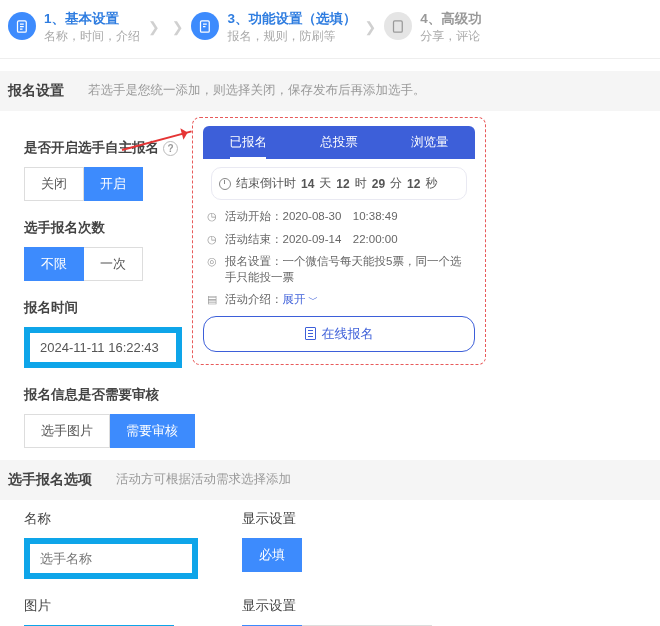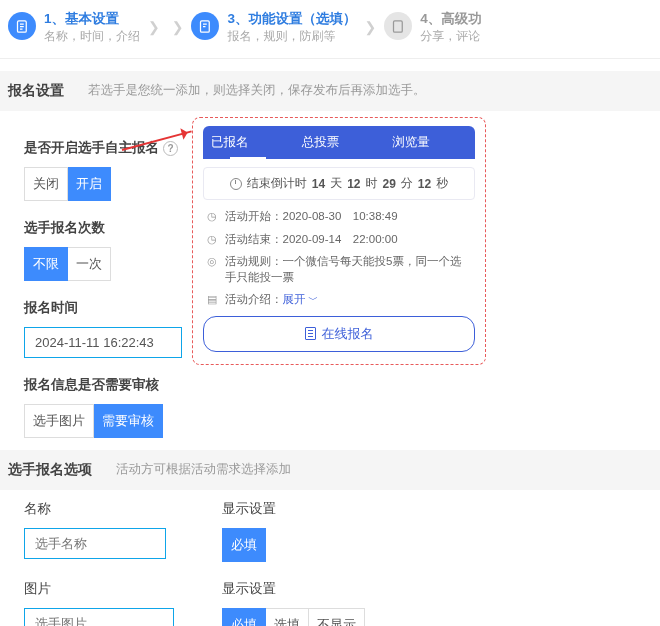--- a/index.html
+++ b/index.html
@@ -18,34 +18,34 @@
 .step-arrow{color:#d0d0d0;align-self:center;margin:0 4px;font-size:14px}
 .section{margin-top:12px}
 .sec-head{background:#f5f5f5;padding:11px 8px;display:flex;gap:24px}
 .sec-title{font-weight:600;color:#444;font-size:14px}
 .sec-hint{font-size:12.5px;color:#999}
 .body{padding:10px 24px 0;position:relative}
 .field{margin:18px 0 10px}
 .flabel{font-weight:600;color:#444;font-size:13.5px;margin-bottom:10px;display:flex;align-items:center;gap:4px}
 .qmark{width:15px;height:15px;border:1px solid #bbb;border-radius:50%;font-size:10px;color:#999;display:inline-flex;align-items:center;justify-content:center}
 .bgroup{display:flex}
-.btn{border:1px solid #ddd;background:#fff;padding:7px 8px;font-size:13px;color:#555;cursor:pointer}
+.btn{border:1px solid #ddd;background:#fff;padding:7px 16px;font-size:13px;color:#555;cursor:pointer}
 .btn.sel{background:#3d8bfd;color:#fff;border-color:#3d8bfd}
 .btn+ .btn{border-left:none}
-.input{border:1px solid #0ea5e9;padding:7px 10px;font-size:13px;color:#555;width:158px}
-.row2{display:flex;gap:8px;flex-wrap:wrap}
+.input{border:6px solid #0ea5e9;padding:7px 10px;font-size:13px;color:#555;width:158px}
+.row2{display:flex;gap:28px;flex-wrap:wrap}
 .col{flex:0 0 auto}
 .col .flabel{font-weight:400}
 .overlay{position:absolute;top:6px;left:192px;width:294px;background:#fff;border:1px dashed #e85a5a;border-radius:8px;padding:8px 10px 12px;z-index:5}
 .arrow-red{position:absolute;top:38px;left:122px;width:72px;height:2px;background:#e53535;z-index:6;transform:rotate(-15deg);transform-origin:left center}
 .arrow-red::after{content:"";position:absolute;right:-2px;top:-5px;border:6px solid transparent;border-left-color:#e53535}
 .tabs{display:flex;background:#3d5fd9;border-radius:6px 6px 0 0;color:#fff}
-.tab{flex:1;padding:8px 8px;font-size:12.5px;position:relative}
+.tab{flex:1;text-align:center;padding:8px 8px;font-size:12.5px;position:relative}
 .tab.active::after{content:"";position:absolute;bottom:0;left:30%;width:40%;height:2px;background:#fff}
-.cdown{background:#fff;border:1px solid #e9e9f2;border-radius:4px;margin:8px 0;padding:7px;font-size:12px;color:#555;display:flex;align-items:center;justify-content:center;gap:5px}
+.cdown{background:#fff;border:1px solid #e9e9f2;border-radius:10px;margin:8px 8px;padding:7px;font-size:12px;color:#555;display:flex;align-items:center;justify-content:flex-start;gap:5px}
 .cd-ic{width:12px;height:12px;border:1.4px solid #888;border-radius:50%;position:relative}
 .cd-ic::after{content:"";position:absolute;top:1px;left:4px;width:1.4px;height:4px;background:#888}
 .info-list{font-size:11.5px;color:#666;padding:0 4px}
 .info-row{display:flex;gap:6px;margin:6px 0;line-height:1.4}
 .info-row .ic{width:12px;flex-shrink:0;color:#999;font-size:11px;margin-top:1px}
 .info-row .v{flex:1}
 .expand{color:#3d5fd9;cursor:pointer}
 .expand::after{content:" ﹀";font-size:10px}
 .online-btn{margin-top:8px;border:1.6px solid #3d5fd9;border-radius:13px;color:#3d5fd9;text-align:center;padding:8px;font-size:13px;display:flex;align-items:center;justify-content:center;gap:6px;cursor:pointer}
 .doc-ic{width:11px;height:13px;border:1.5px solid #3d5fd9;border-radius:1px;position:relative}
@@ -126,21 +126,21 @@
         <div class="info-row">
             <span class="ic">◷</span>
             <span class="v"><span>活动开始：</span><span>2020-08-30　10:38:49</span></span>
           </div>
         <div class="info-row">
             <span class="ic">◷</span>
             <span class="v"><span>活动结束：</span><span>2020-09-14　22:00:00</span></span>
           </div>
         <div class="info-row">
             <span class="ic">◎</span>
-            <span class="v"><span>活动规则：</span><span>一个微信号每天能投5票，同一个选手只能投一票</span></span>
+            <span class="v"><span>报名设置：</span><span>一个微信号每天能投5票，同一个选手只能投一票</span></span>
           </div>
         <div class="info-row">
             <span class="ic">▤</span>
             <span class="v"><span>活动介绍：</span><span class="expand">展开</span></span>
           </div>
       </div>
       <div class="online-btn">
           <span class="doc-ic"></span>
           <span>在线报名</span>
         </div>
@@ -189,21 +189,21 @@
 
 <div class="section">
   <div class="sec-head">
       <span class="sec-title">选手报名选项</span>
       <span class="sec-hint">活动方可根据活动需求选择添加</span>
     </div>
   <div class="body">
     <div class="row2">
       <div class="col" style="width:190px">
         <div class="flabel">名称</div>
-        <input class="input" style="width: 142px;" placeholder="选手名称">
+        <input class="input" style="width: 174px;" placeholder="选手名称">
       </div>
       <div class="col">
         <div class="flabel">显示设置</div>
         <button class="btn sel">必填</button>
       </div>
     </div>
 
     <div class="row2" style="margin-top:18px">
       <div class="col" style="width:190px">
         <div class="flabel">图片</div>

